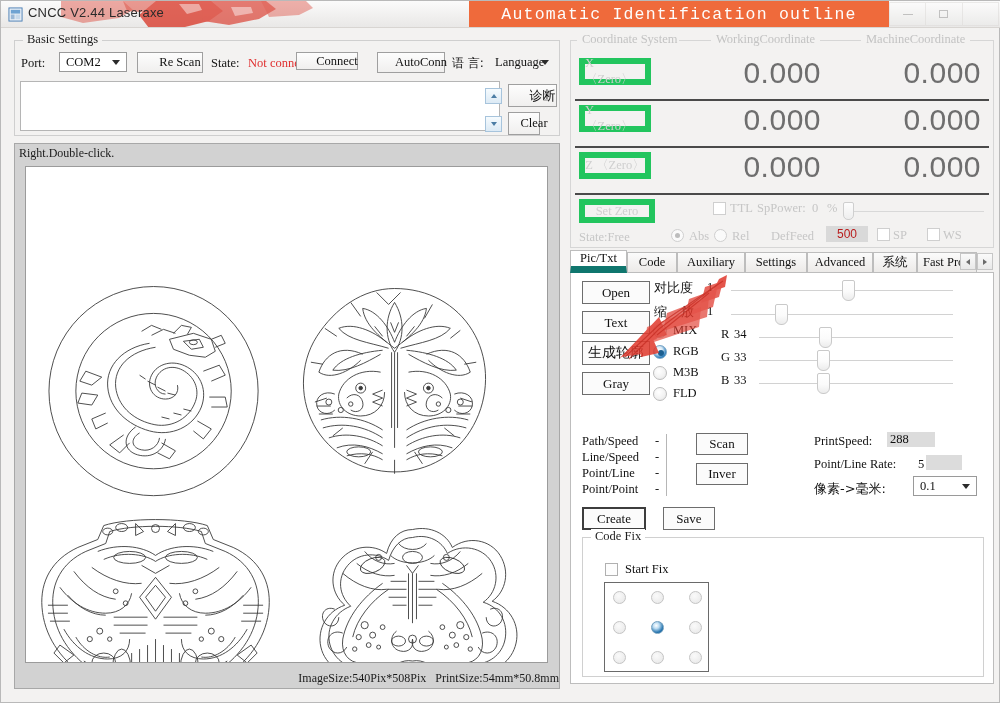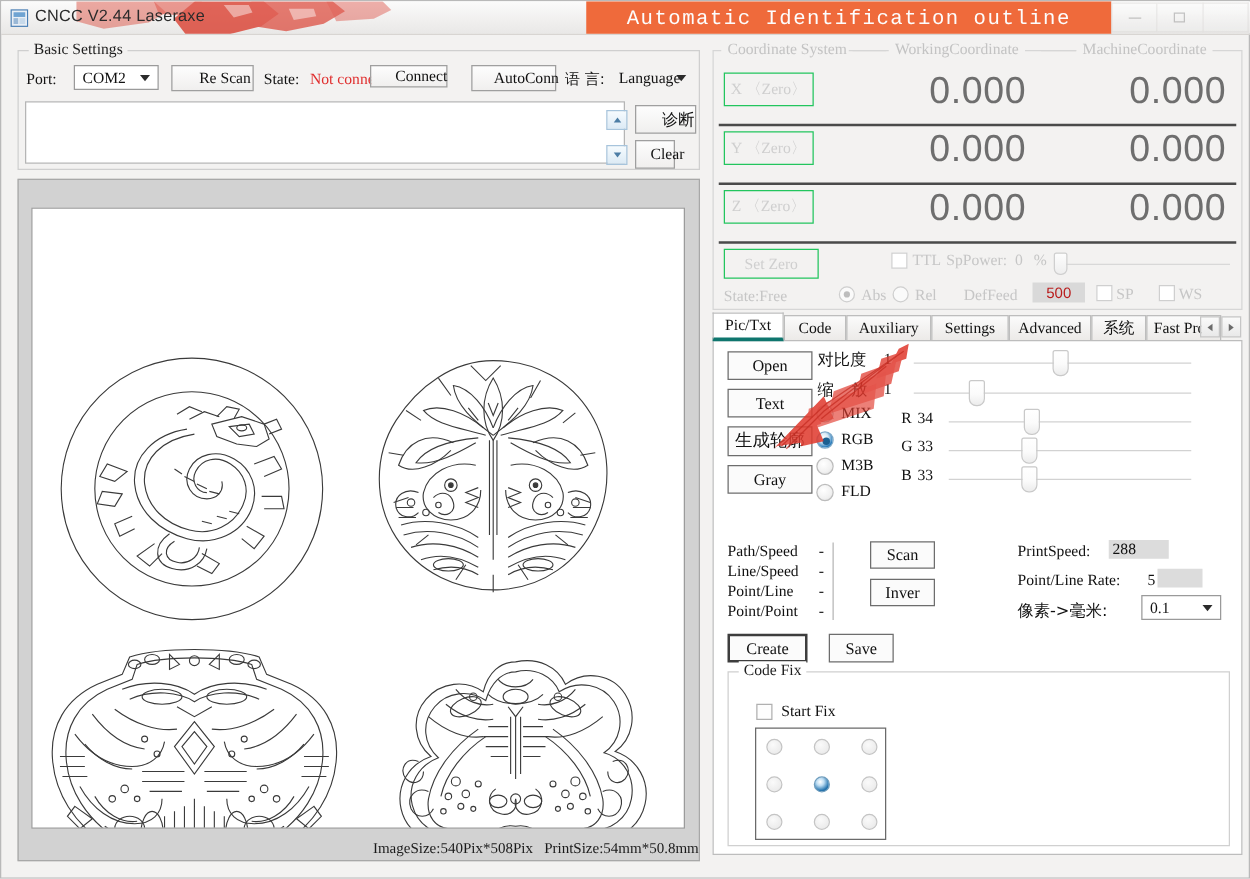--- a/index.html
+++ b/index.html
@@ -146,21 +146,21 @@
     background: #f3f2f1; padding: 0 5px;
     font-size: 12.5px; color: #c3c3c3;
     font-family: "Liberation Serif", serif;
     white-space: nowrap;
   }
   .hdrline {
     position: absolute; top: -1px; height: 1px; background: #d6d6d6;
   }
   .zbtn {
     position: absolute; width: 72px; height: 27px;
-    border: 1px solid #22c55e;
+    border: 6px solid #22c55e;
     background: #f3f2f1;
     font-family: "Liberation Serif", serif;
     font-size: 12.5px; color: #cfcfcf;
     display: flex; align-items: center; justify-content: center;
   }
   .bignum {
     position: absolute;
     font-family: "Liberation Sans", sans-serif;
     font-size: 30px; color: #6e6e6e;
     text-align: right; letter-spacing: .5px;
@@ -237,21 +237,21 @@
     background: linear-gradient(to bottom,#fbfbfb,#eceae8);
     border: 1px solid #bdbdbd;
     font-family: "Liberation Serif", serif;
     font-size: 12.5px; color: #111;
     display: flex; align-items: center; justify-content: center;
     white-space: nowrap;
   }
   .tab.active {
     top: 0; height: 23px;
     background: #ffffff;
-    border-bottom: 3px solid #0f766e;
+    border-bottom: 7px solid #0f766e;
     font-weight: normal;
     z-index: 3;
   }
   .tabnav {
     position: absolute; top: 3px; width: 16px; height: 17px;
     background: linear-gradient(to bottom,#fafafa,#e9e9e9);
     border: 1px solid #c6c6c6;
     display:flex;align-items:center;justify-content:center;
   }
   .tabnav i { width:0;height:0;border-top:3.5px solid transparent;border-bottom:3.5px solid transparent;}
@@ -468,20 +468,21 @@
 
     <div class="lbl dis" style="left:200px;top:188px;">DefFeed</div>
     <div class="fld" style="left:255px;top:185px;width:42px;height:16px;">500</div>
     <div class="chk" style="left:306px;top:187px;"></div>
     <div class="lbl dis" style="left:322px;top:187px;">SP</div>
     <div class="chk" style="left:356px;top:187px;"></div>
     <div class="lbl dis" style="left:372px;top:187px;">WS</div>
   </div>
 
   <div id="canvaswrap">
+    <div id="hintbar">Right.Double-click.</div>
     <div id="paper">
       <svg viewBox="0 0 523 497">
         <g fill="none" stroke="#3a3a3a" stroke-width="0.9">
 
           <g transform="translate(128,225)">
             <circle r="105"></circle>
             <circle r="78"></circle>
 
             <path d="M-4 -48 C-30 -44 -48 -26 -46 -4 C-44 18 -26 34 -4 40 C18 46 40 36 48 16
                      C54 0 48 -16 34 -24 C20 -32 4 -28 -2 -16 C-8 -4 0 8 12 8 C20 8 26 2 24 -6"></path>

